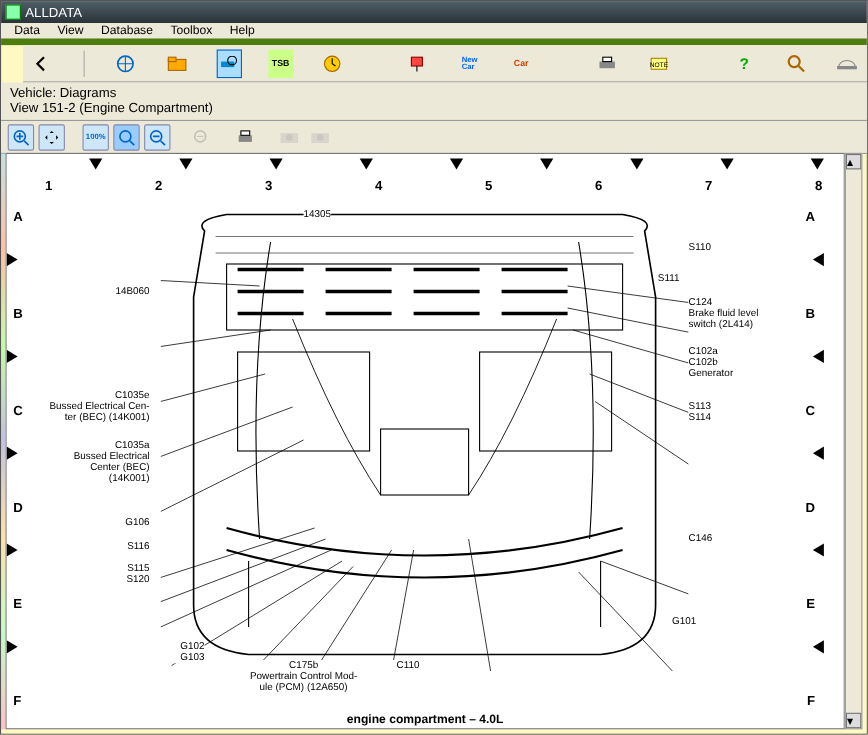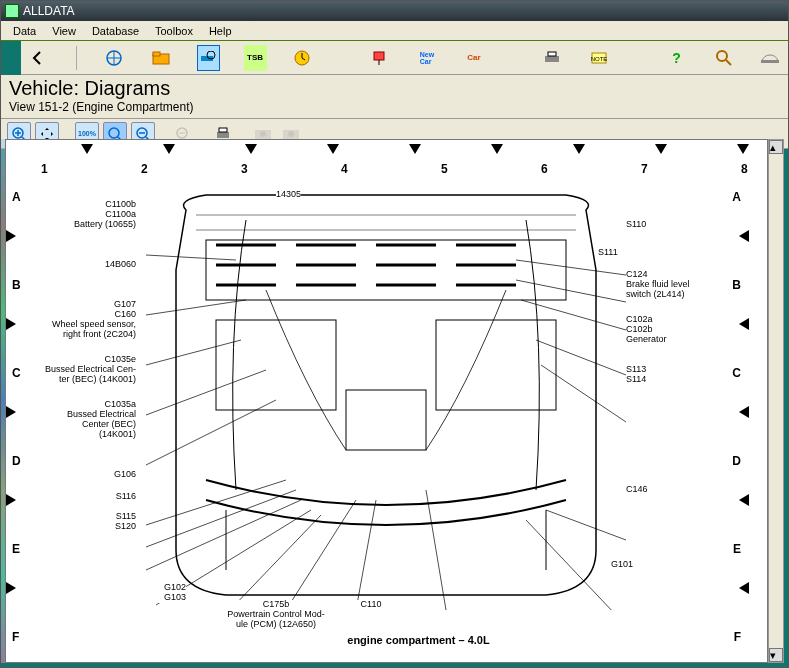--- a/index.html
+++ b/index.html
@@ -9,21 +9,21 @@
     font-size: 11px;
     background: #b0b0b0;
     width: 789px;
     height: 668px;
     overflow: hidden;
   }
   .window {
     position: relative;
     width: 789px;
     height: 668px;
-    background: #0f766e;
+    background: #fef9c3;
     border: 1px solid #555;
   }
   .titlebar {
     height: 20px;
     background: linear-gradient(#4f5f68, #2a3238);
     color: #fff;
     display: flex;
     align-items: center;
     padding: 0 4px;
     font-size: 12px;
@@ -32,21 +32,21 @@
     width: 14px; height: 14px;
     background: #8fa; border: 1px solid #060;
     margin-right: 4px;
   }
   .menubar {
     height: 20px;
     background: #ece9d8;
     display: flex;
     align-items: center;
     padding: 0 4px;
-    border-bottom: 1px solid #4d7c0f;
+    border-bottom: 6px solid #4d7c0f;
   }
   .menubar span {
     padding: 2px 8px;
     cursor: default;
   }
   .toolbar1 {
     height: 34px;
     background: #ece9d8;
     border-bottom: 1px solid #999;
     display: flex;
@@ -61,21 +61,21 @@
     display: flex; align-items: center; justify-content: center;
     cursor: pointer;
   }
   .sep { width: 8px; }
   .sep-line { width: 1px; height: 24px; background: #aaa; margin: 0 2px; }
   .vehiclebar {
     background: #ece9d8;
     padding: 2px 8px 4px 8px;
     border-bottom: 1px solid #999;
   }
-  .vehiclebar .v1 { font-size: 20px; }
+  .vehiclebar .v1 { font-size: 12px; }
   .vehiclebar .v2 { font-size: 12px; }
   .toolbar2 {
     height: 30px;
     background: #ece9d8;
     border-bottom: 1px solid #999;
     display: flex;
     align-items: center;
     padding: 0 6px;
     gap: 4px;
   }
@@ -134,26 +134,25 @@
   .label {
     position: absolute;
     font-size: 9px;
     line-height: 1.1;
     background: #fff;
   }
   .label.r { text-align: left; }
   .label.l { text-align: right; }
   .caption {
     position: absolute;
-    bottom: 16px;
+    bottom: 2px;
     left: 50%;
     transform: translateX(-50%);
     font-weight: bold;
     font-size: 11px;
-    margin-left: 32px;
   }
   .arrow-down-big {
     position: absolute;
     right: 30px; bottom: 40px;
     text-align: center;
     font-size: 9px;
   }
   .scrollbar-v {
     position: absolute;
     top: 138px; right: 4px; bottom: 4px;
@@ -366,23 +365,21 @@
             <line x1="480" y1="232" x2="395" y2="175"></line>
             <line x1="480" y1="350" x2="400" y2="320"></line>
             <line x1="470" y1="425" x2="380" y2="330"></line>
             <line x1="140" y1="420" x2="210" y2="310"></line>
             <line x1="210" y1="420" x2="230" y2="310"></line>
             <line x1="300" y1="420" x2="280" y2="300"></line>
           </g>
         </svg>
       </div>
 
-      <div class="label l" style="left:20px;top:60px;width:110px">C1100b<br>C1100a<br>Battery (10655)</div>
       <div class="label l" style="left:20px;top:120px;width:110px">14B060</div>
-      <div class="label l" style="left:20px;top:160px;width:110px">G107<br>C160<br>Wheel speed sensor,<br>right front (2C204)</div>
       <div class="label l" style="left:20px;top:215px;width:110px">C1035e<br>Bussed Electrical Cen-<br>ter (BEC) (14K001)</div>
       <div class="label l" style="left:20px;top:260px;width:110px">C1035a<br>Bussed Electrical<br>Center (BEC)<br>(14K001)</div>
       <div class="label l" style="left:20px;top:330px;width:110px">G106</div>
       <div class="label l" style="left:20px;top:352px;width:110px">S116</div>
       <div class="label l" style="left:20px;top:372px;width:110px">S115<br>S120</div>
       <div class="label l" style="left:120px;top:443px;width:60px">G102<br>G103</div>
 
       <div class="label" style="left:270px;top:50px">14305</div>
 
       <div class="label r" style="left:620px;top:80px;width:110px">S110</div>

